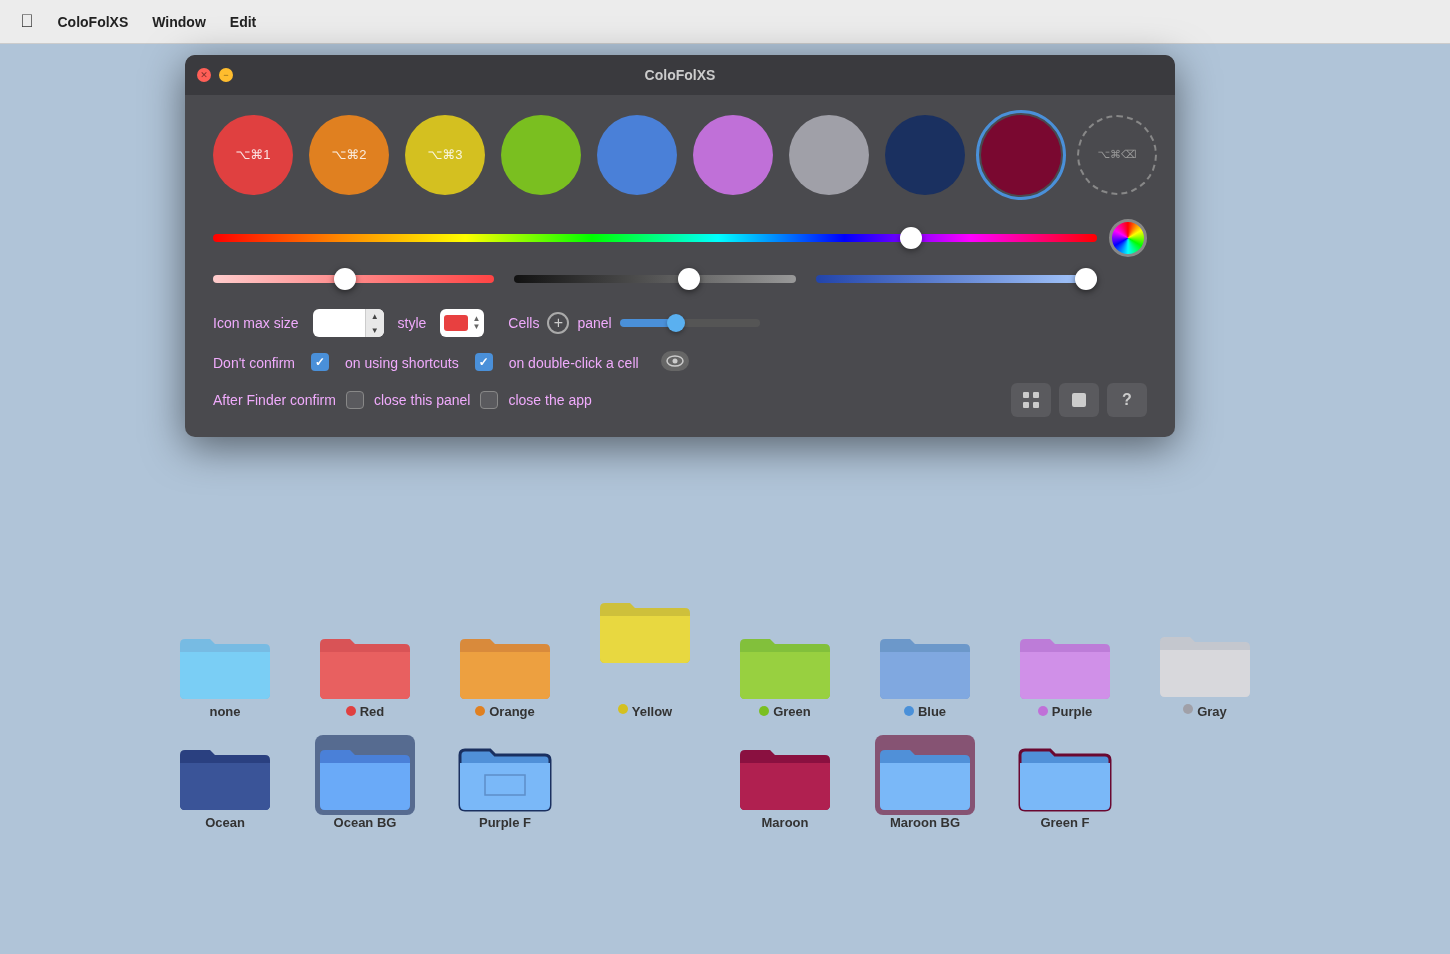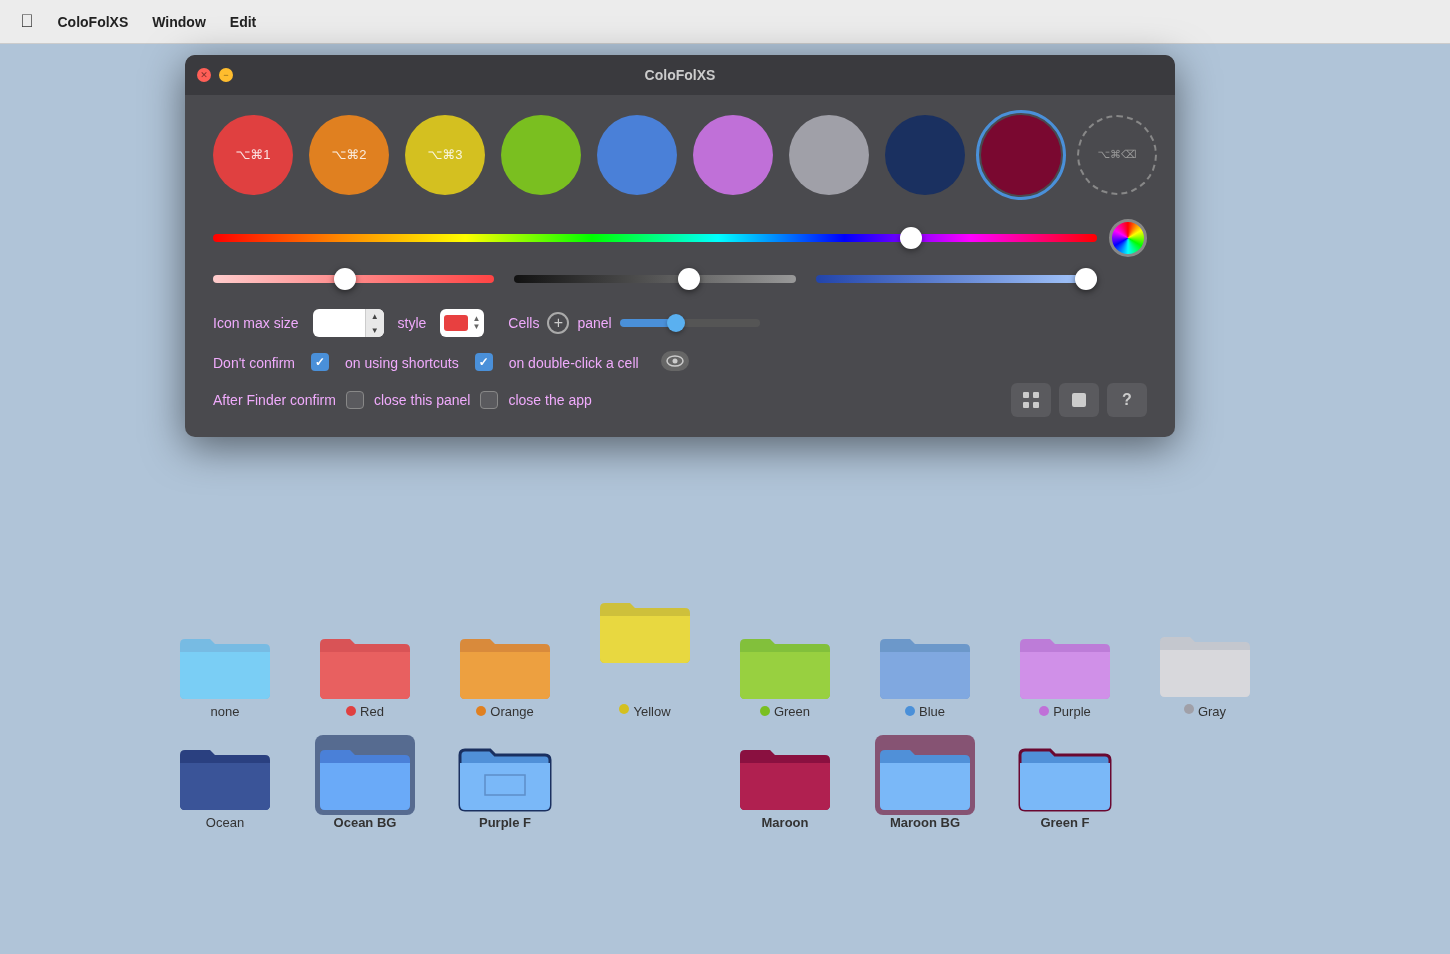--- a/index.html
+++ b/index.html
@@ -381,21 +381,21 @@
       flex-direction: column;
       align-items: center;
       width: 140px;
       cursor: pointer;
       padding: 8px;
     }
     .folder-label {
       font-size: 13px;
       color: #333;
       text-align: center;
-      font-weight: 400;
+      font-weight: 700;
     }
     .folder-label.bold { font-weight: 700; }
 
     
     svg.folder-svg { width: 100px; height: 80px; }
 
     
     .rgb-sliders-row {
       display: flex;
       align-items: center;

